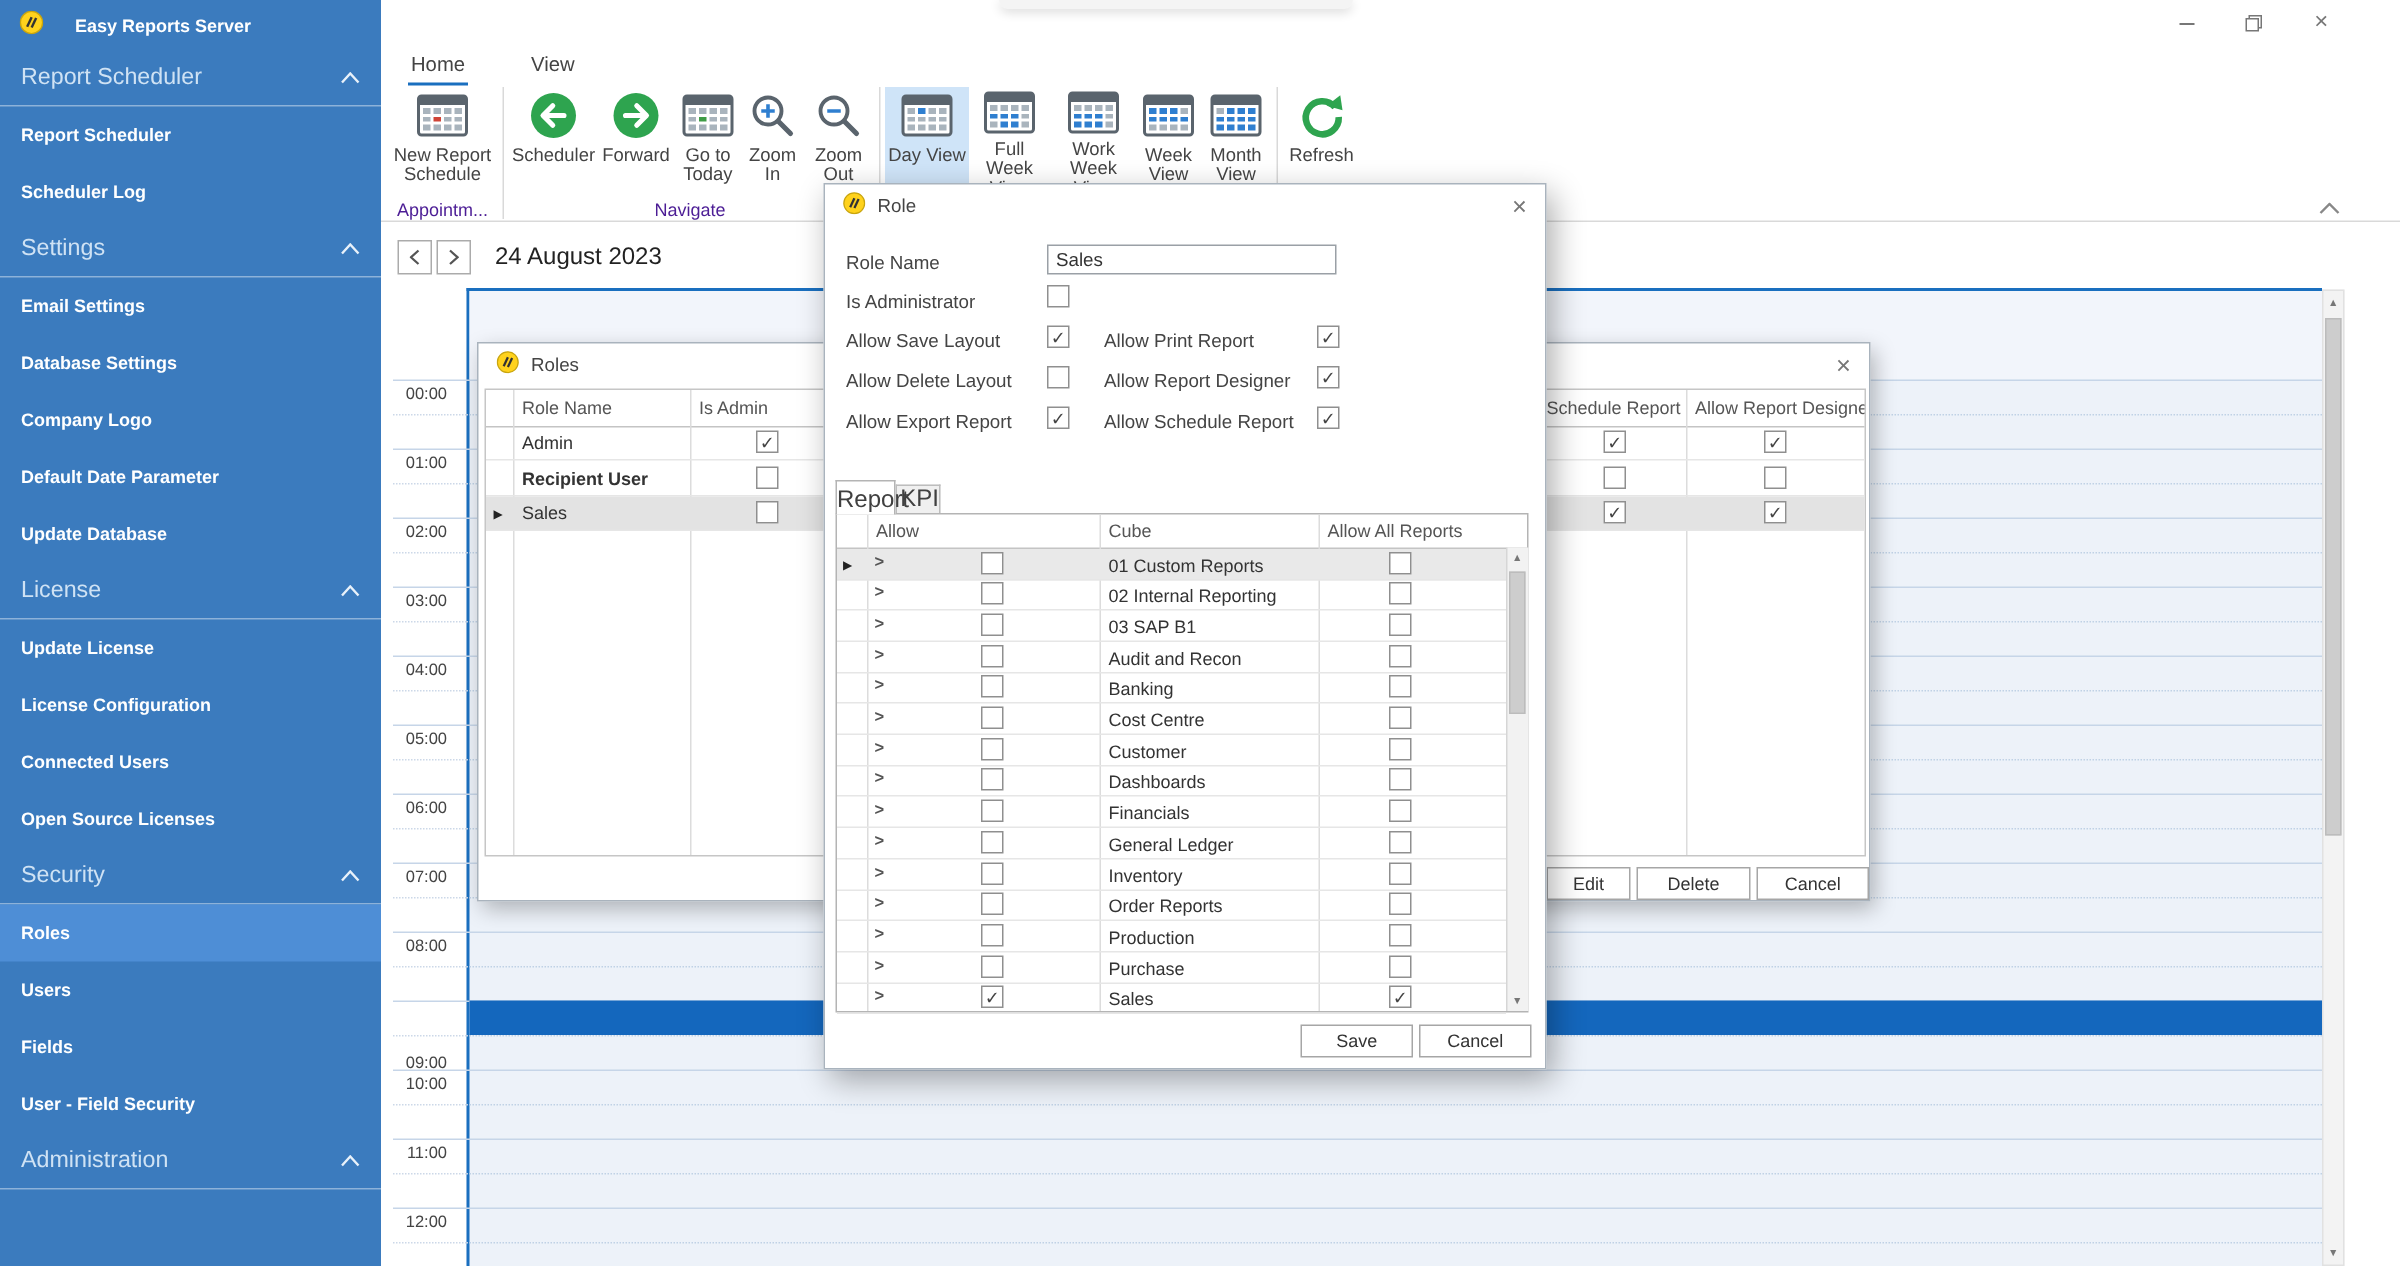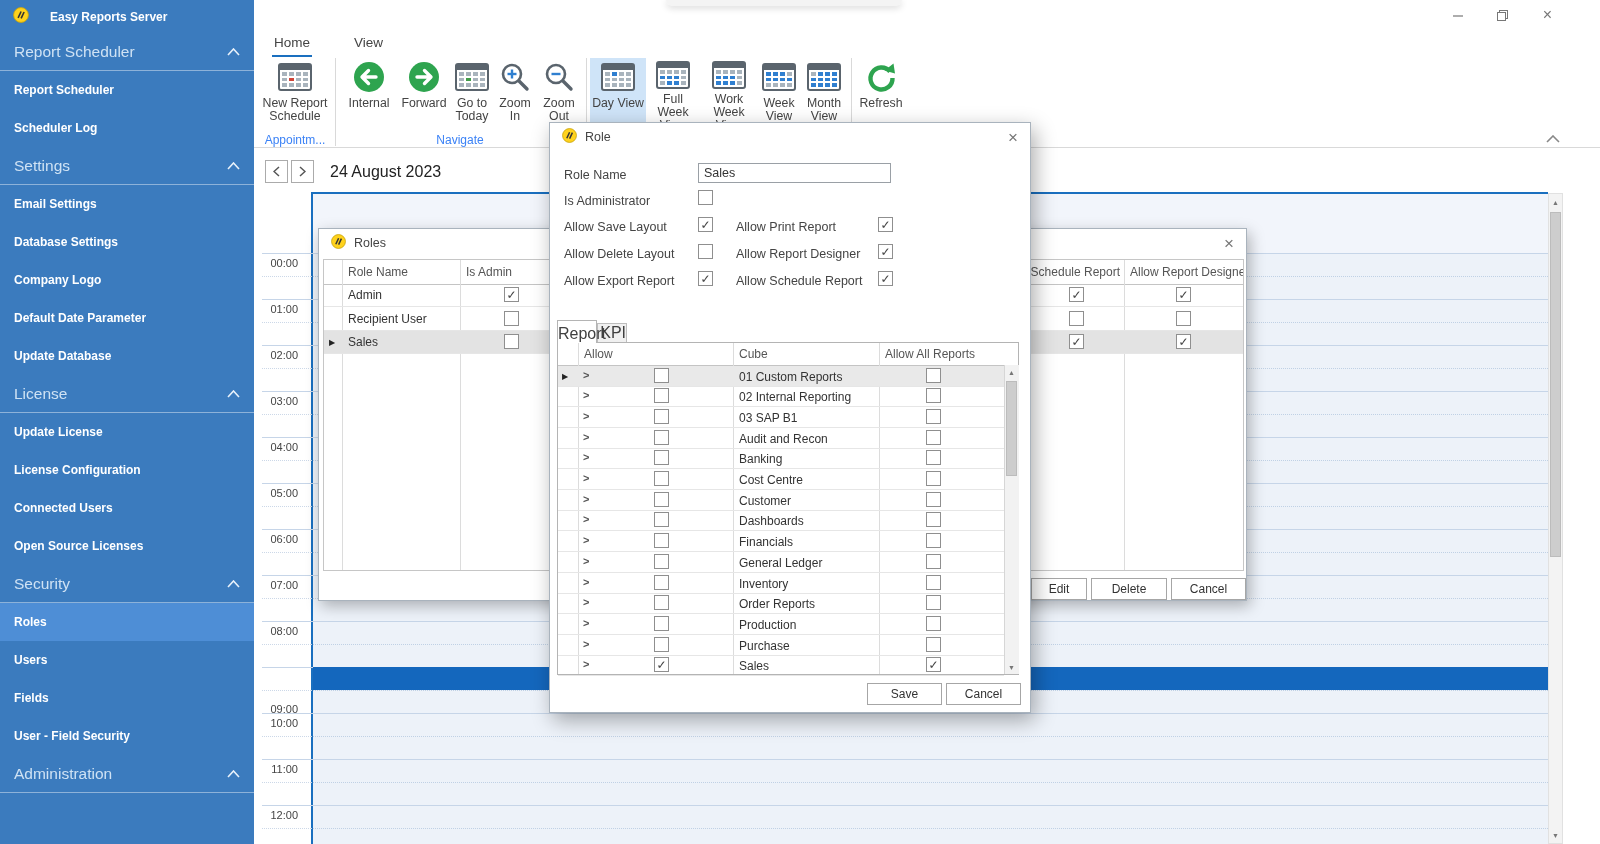--- a/index.html
+++ b/index.html
@@ -24,21 +24,21 @@
 .tab{position:relative;display:inline-block;margin-left:16px;padding:5px 4px 0;height:27px;font-size:13.5px;color:#444;cursor:pointer}
 .tab+.tab{margin-left:36px}
 .tab.active::after{content:'';position:absolute;left:2px;right:2px;bottom:0;height:2px;background:var(--accent_blue,#1a6fbf)}
 
 .ribbon-body{position:absolute;top:58px;left:4px;display:flex;align-items:flex-start}
 .rb-btn{height:74px;display:flex;flex-direction:column;align-items:center;padding-top:2px;cursor:pointer;flex:none}
 .rb-btn.active{background:var(--ribbon_active_bg,#cfe4f8)}
 .rb-ic{height:34px;display:flex;align-items:center}
 .rb-label{margin-top:3px;font-size:12.3px;line-height:13px;color:#444;text-align:center;white-space:pre-line}
 .rb-sep{width:1px;height:88px;background:#d9d9d9;margin:0 3px;flex:none}
-.grp-label{position:absolute;top:133px;height:14px;font-size:12px;color:#3b82f6;text-align:center}
+.grp-label{position:absolute;top:133px;height:14px;font-size:12px;color:#4c1d95;text-align:center}
 .ribbon-edge{position:absolute;top:147px;left:0;right:0;height:1px;background:#d9d9d9}
 .ribbon-collapse{position:absolute;left:1292px;top:132px;cursor:pointer}
 
 .cal-ic{width:34px;height:28px;border:2px solid #5a646d;border-top:7px solid #5a646d;border-radius:3px;background:#fff;
   display:grid;grid-template-columns:repeat(4,1fr);grid-template-rows:repeat(3,1fr);gap:2px;padding:2px}
 .cal-ic i{background:#a9b4bd;display:block}
 
 
 .nav-btn{position:absolute;top:160px;width:23px;height:23px;border:1px solid #ababab;background:#fff;display:flex;align-items:center;justify-content:center;cursor:pointer}
 .cal-title{position:absolute;left:76px;top:160px;height:23px;line-height:23px;font-size:16px;color:#222}
@@ -229,21 +229,21 @@
 Schedule</div>
       </div>
       <div class="rb-sep"></div>
       <div class="rb-btn" style="width: 60px;">
         <div class="rb-ic">
           <svg width="32" height="32" viewBox="0 0 32 32">
             <circle cx="16" cy="16" r="15" fill="var(--icon_green,#2ea44f)"></circle>
             <path d="M23 16 H10 M15.5 9.5 L9 16 l6.5 6.5" stroke="#fff" stroke-width="3.4" fill="none" stroke-linecap="round" stroke-linejoin="round"></path>
           </svg>
         </div>
-        <div class="rb-label">Internal</div>
+        <div class="rb-label">Scheduler</div>
       </div>
       <div class="rb-btn" style="width: 50px;">
         <div class="rb-ic">
           <svg width="32" height="32" viewBox="0 0 32 32">
             <circle cx="16" cy="16" r="15" fill="var(--icon_green,#2ea44f)"></circle>
             <path d="M9 16 H22 M16.5 9.5 L23 16 l-6.5 6.5" stroke="#fff" stroke-width="3.4" fill="none" stroke-linecap="round" stroke-linejoin="round"></path>
           </svg>
         </div>
         <div class="rb-label">Forward</div>
       </div>
@@ -508,21 +508,21 @@
     <div class="vl" style="left:706px"></div>
     <div class="vl" style="left:800px"></div>
     <div>
         <div class="roles-row" style="top: 24px;">
           <span class="ind"></span>
           <span class="nm">Admin</span>
           <span class="cb on" style="left: 180px; top: 3px;"></span>
           <span class="cb on" style="left: 745px; top: 3px;"></span>
           <span class="cb on" style="left: 852px; top: 3px;"></span>
         </div>
-        <div class="roles-row" style="top: 47.5px;">
+        <div class="roles-row" style="top: 47.5px; font-weight: bold;">
           <span class="ind"></span>
           <span class="nm">Recipient User</span>
           <span class="cb" style="left: 180px; top: 3px;"></span>
           <span class="cb" style="left: 745px; top: 3px;"></span>
           <span class="cb" style="left: 852px; top: 3px;"></span>
         </div>
         <div class="roles-row sel" style="top: 71px;">
           <span class="ind">▶</span>
           <span class="nm">Sales</span>
           <span class="cb" style="left: 180px; top: 3px;"></span>

